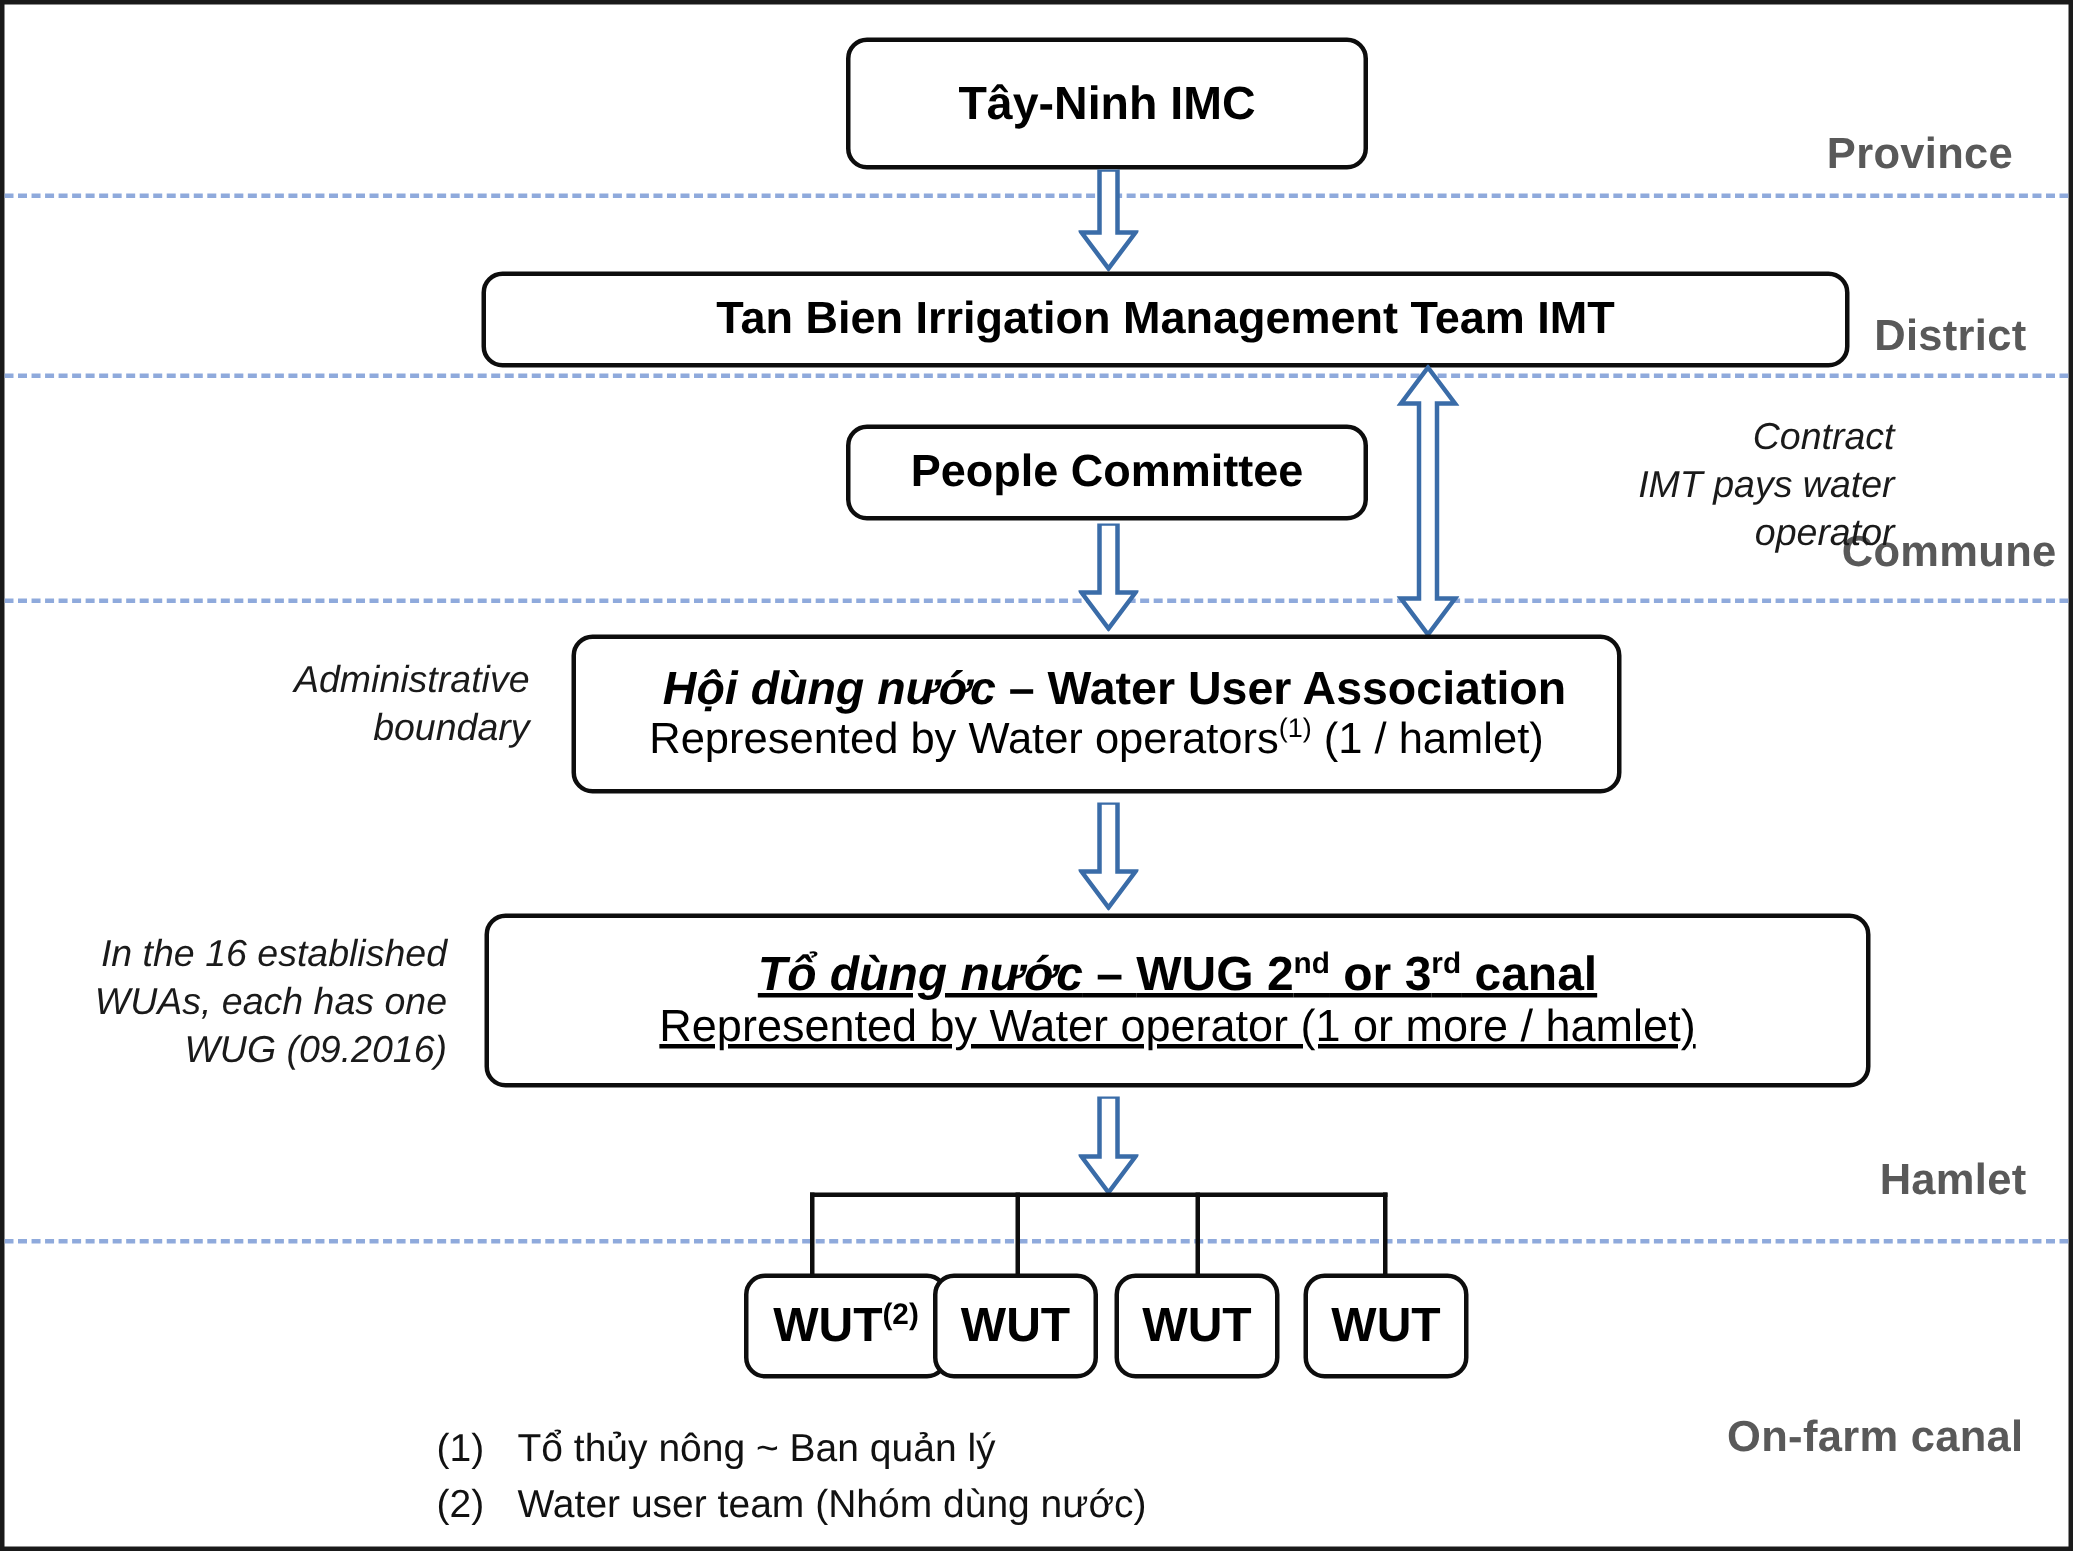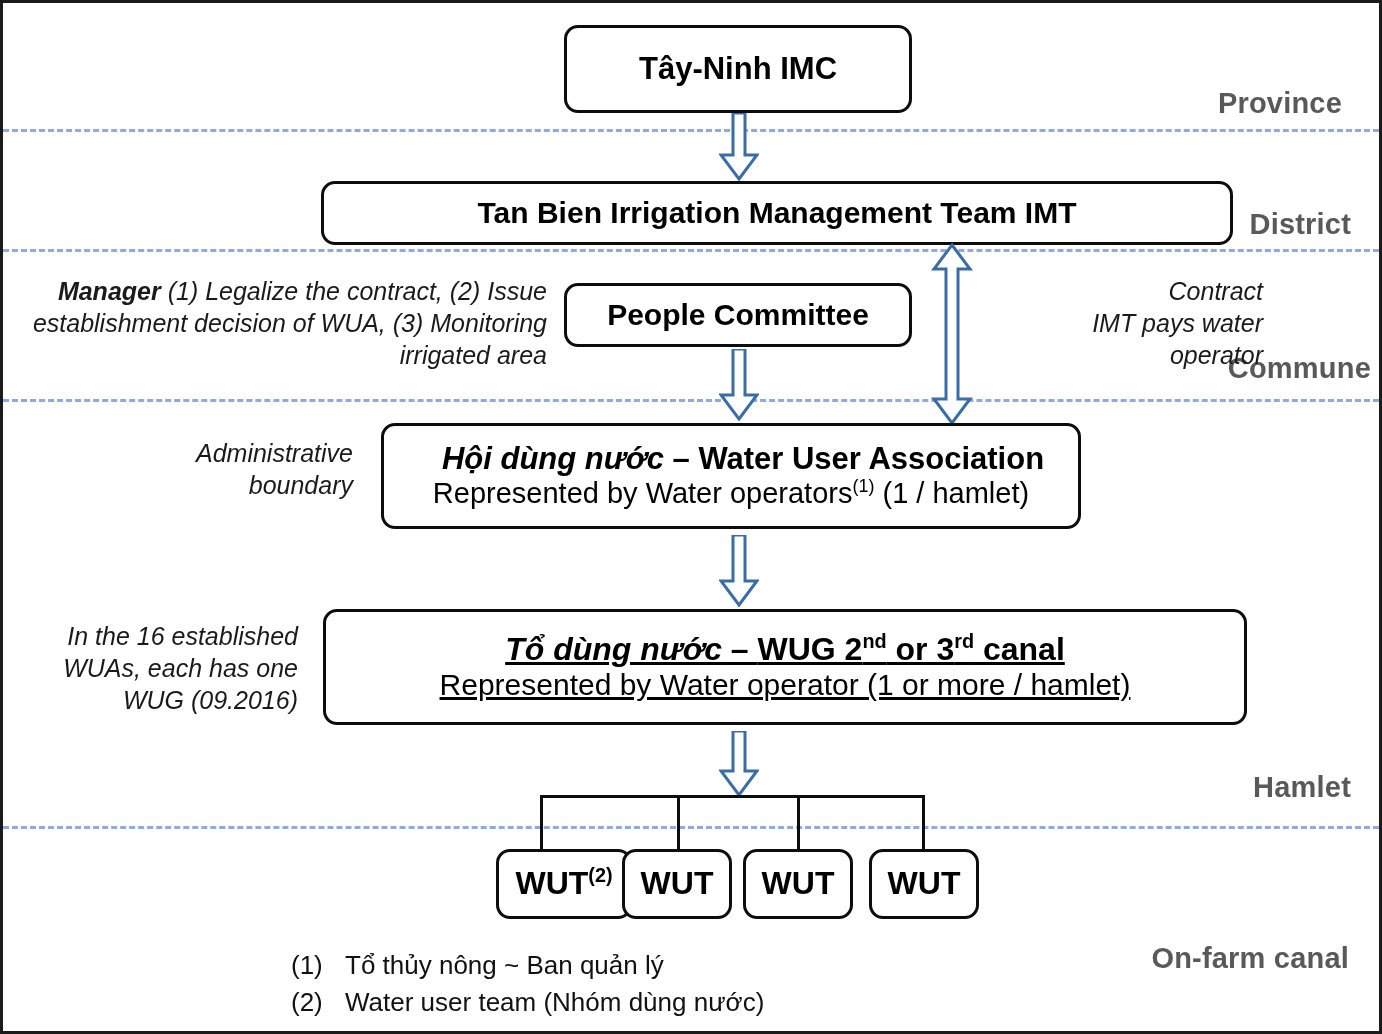--- a/index.html
+++ b/index.html
@@ -146,23 +146,20 @@
   </svg>
 
   <div class="node" style="left:561px; top:280px; width:348px; height:64px; font-size:30px;">
     <span class="line">People Committee</span>
   </div>
 
   <svg class="arrow" style="left:716px; top:346px;" width="40" height="72" viewBox="0 0 40 72">
     <polygon points="14,0 26,0 26,46 38,46 20,70 2,46 14,46" fill="#ffffff" stroke="#3a6ca8" stroke-width="3"></polygon>
   </svg>
 
-  <div class="note right-align" style="left:24px; top:272px; width:520px;">
-    <b>Manager</b><span> (1) Legalize the contract, (2) Issue establishment decision of WUA, (3) Monitoring irrigated area</span>
-  </div>
 
   <div class="note left-align" style="left:1000px; top:272px; width:260px; white-space:pre-line;">Contract
 IMT pays water operator</div>
 
   <div class="note right-align" style="left:110px; top:434px; width:240px;">Administrative boundary</div>
 
   <div class="node" style="left:378px; top:420px; width:700px; height:106px;">
     <span class="line" style="font-size:31px;margin-left:24px;">
       <span class="viet">Hội dùng nước</span><span> – </span><span>Water User Association</span>
     </span>

